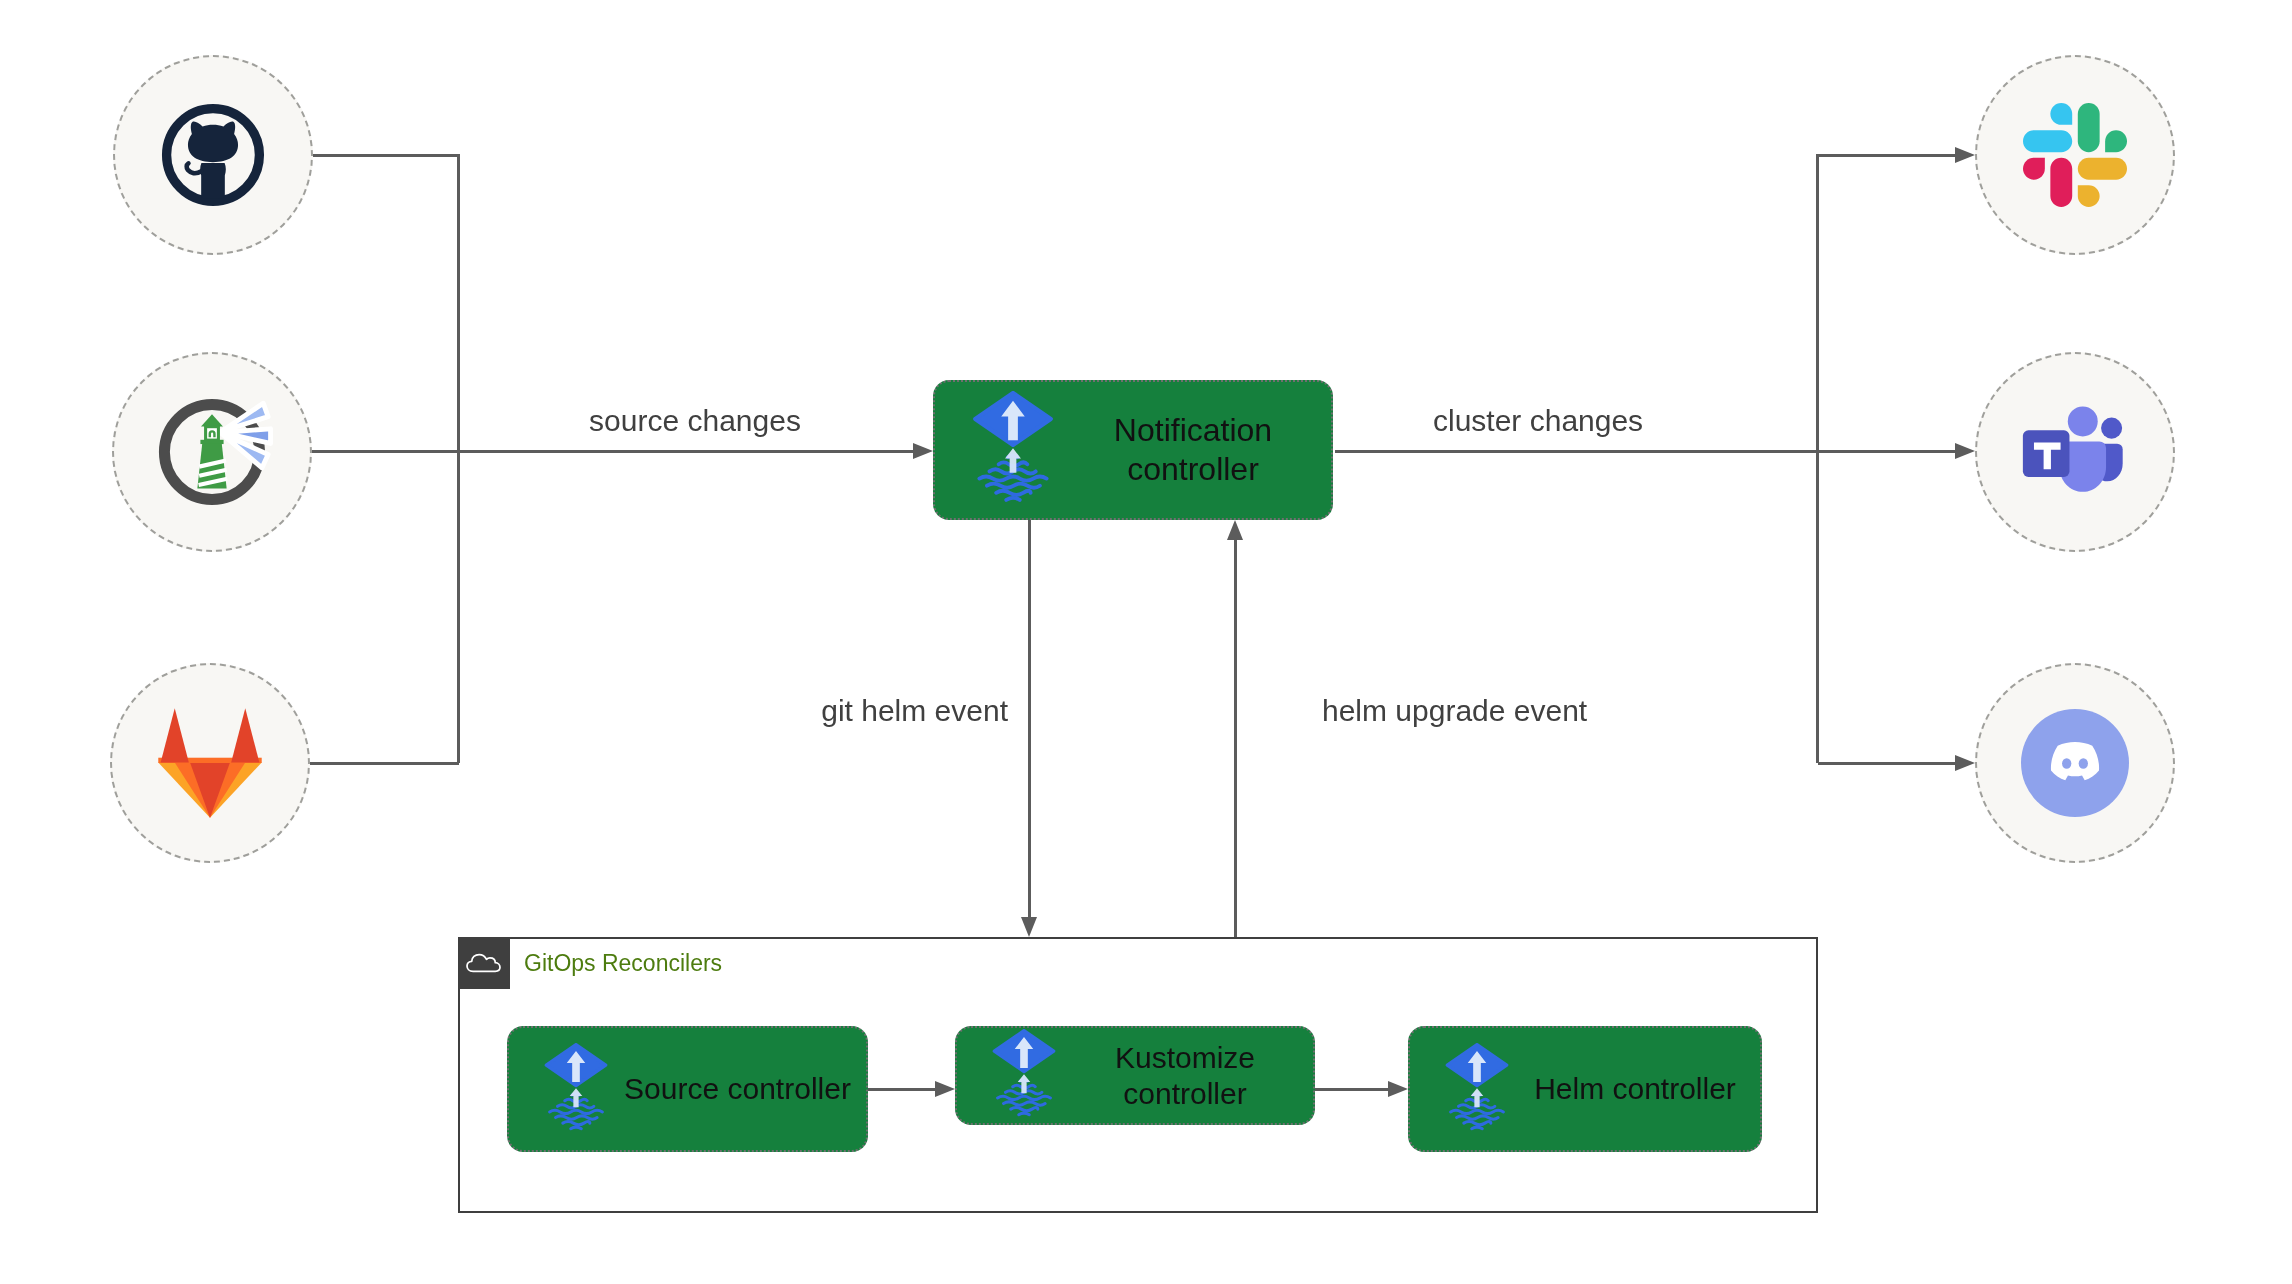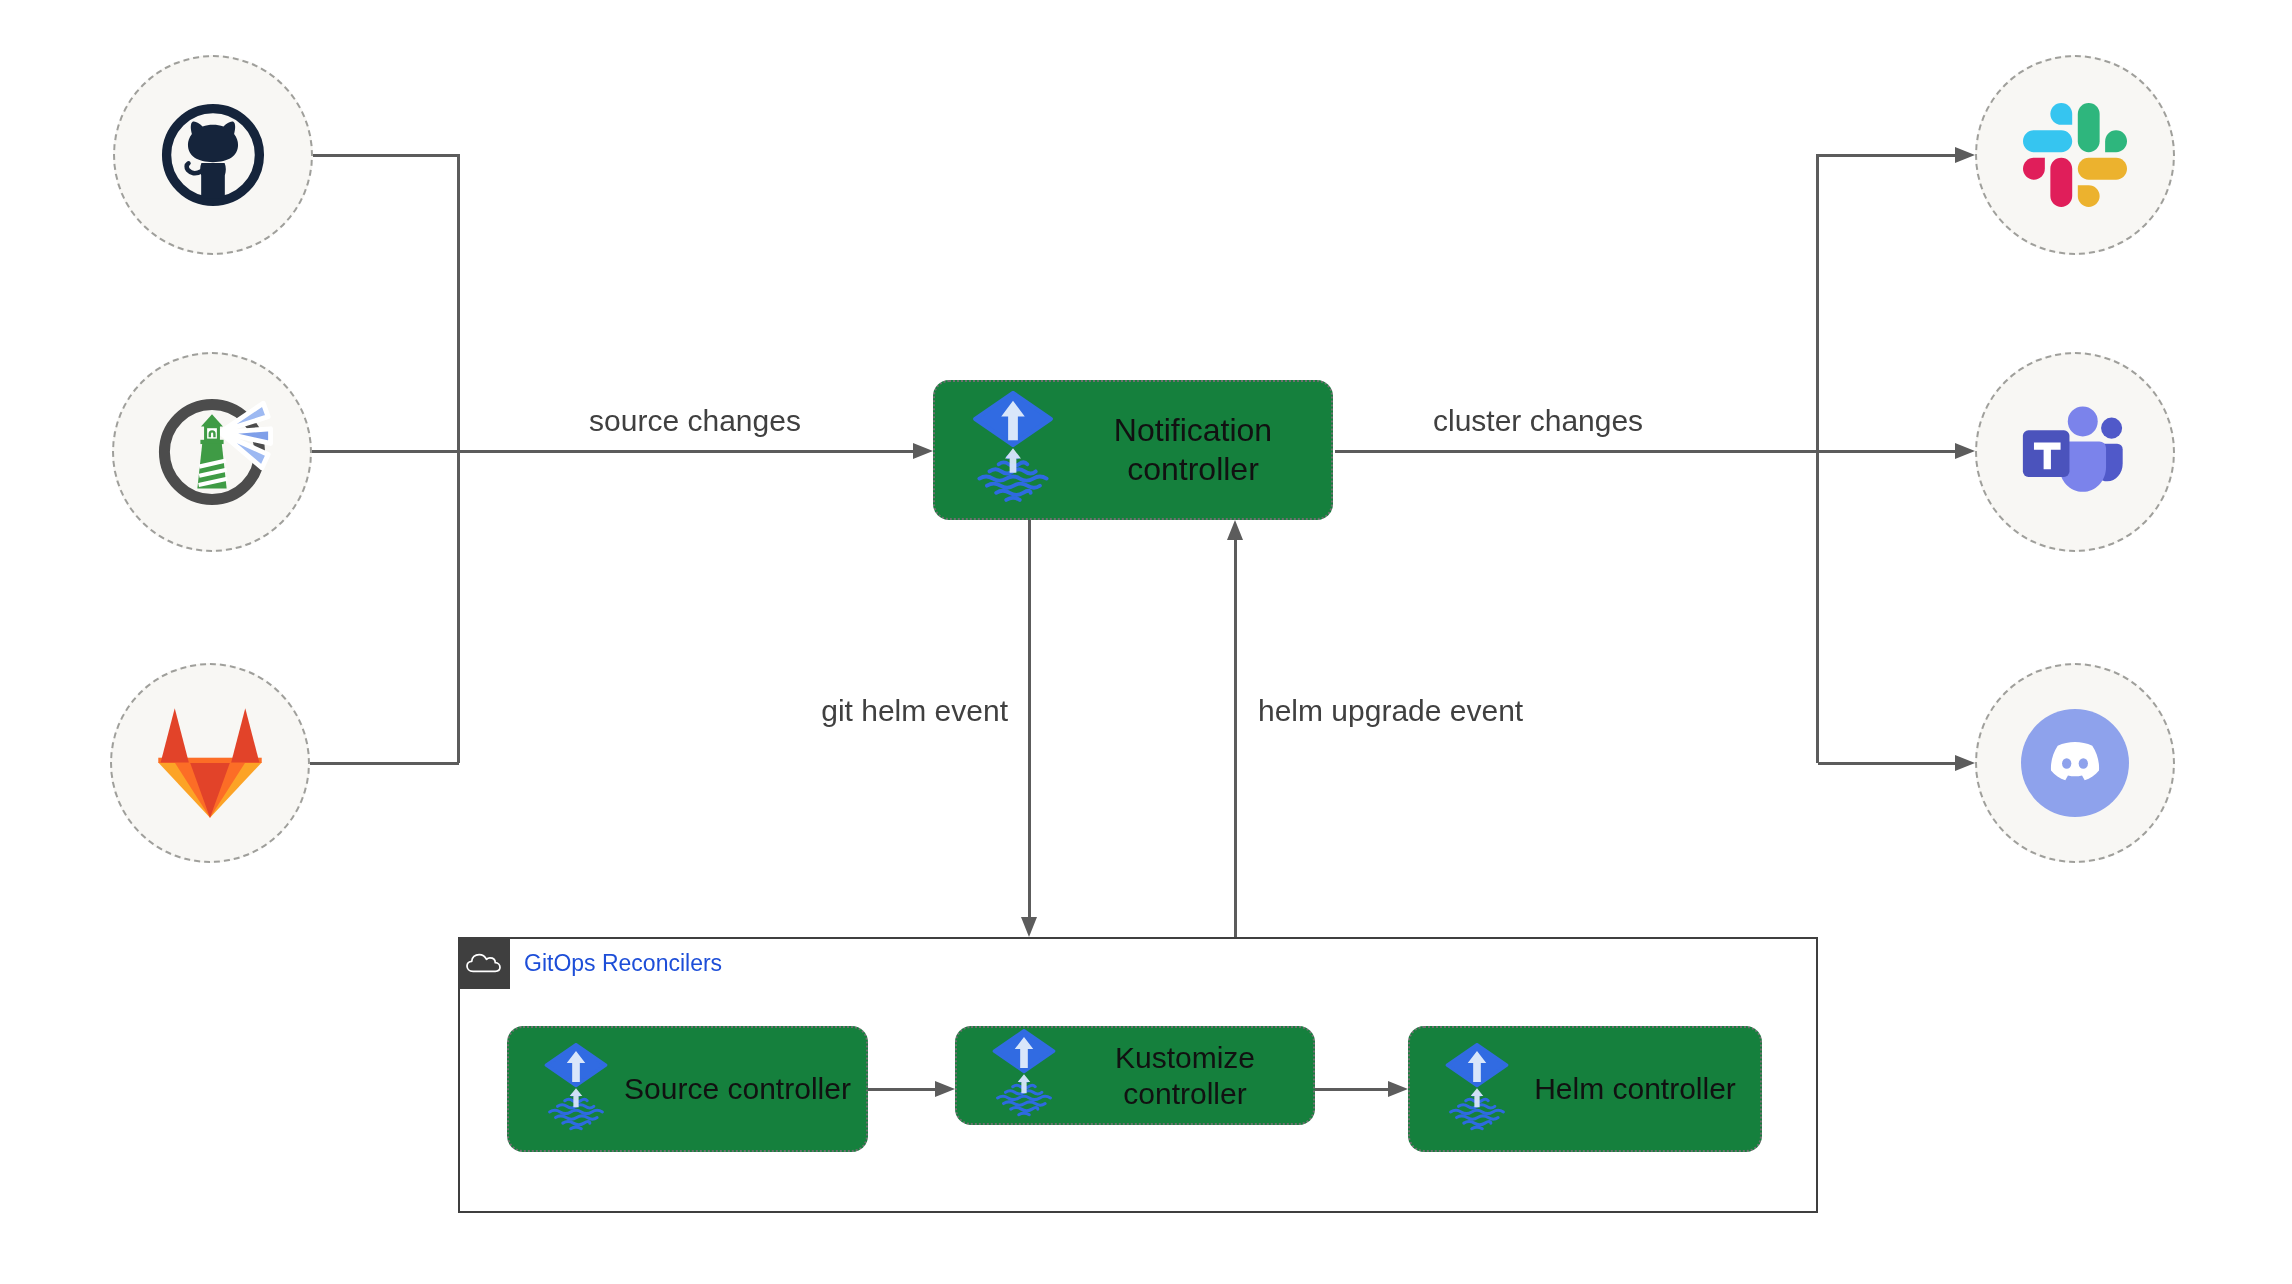--- a/index.html
+++ b/index.html
@@ -18,21 +18,21 @@
   .node .node-label{flex:1;text-align:center;color:#111111;font-weight:400;}
   #node-notification .node-label{font-size:32px;line-height:39px;}
   .small-node .node-label{font-size:30px;line-height:36px;}
 
   
   #gitops-container{position:absolute;left:458px;top:937px;width:1360px;height:276px;
         border:2.5px solid #3f3f3f;box-sizing:border-box;background:transparent;}
   #gitops-corner{position:absolute;left:-2.5px;top:-2.5px;width:52px;height:52px;background:#3f3f3f;
         display:flex;align-items:center;justify-content:center;}
   #gitops-title{position:absolute;left:64px;top:-2px;height:52px;line-height:52px;
-        font-size:23px;color:#1d4ed8;white-space:nowrap;}
+        font-size:23px;color:#4d7c0f;white-space:nowrap;}
 
   
   .hline,.vline{position:absolute;background:#5c5c5c;}
   .hline{height:2.5px;}
   .vline{width:2.5px;}
   .ah{position:absolute;width:0;height:0;}
   .ah-r{border-left:20px solid #5c5c5c;border-top:8px solid transparent;border-bottom:8px solid transparent;}
   .ah-d{border-top:20px solid #5c5c5c;border-left:8px solid transparent;border-right:8px solid transparent;}
   .ah-u{border-bottom:20px solid #5c5c5c;border-left:8px solid transparent;border-right:8px solid transparent;}
 
@@ -230,15 +230,15 @@
   <div class="ah ah-u" style="left:1227px;top:520px;"></div>
 
   <div class="hline" style="left:868px;top:1088px;width:68px;"></div>
   <div class="ah ah-r" style="left:935px;top:1081px;"></div>
   <div class="hline" style="left:1315px;top:1088px;width:74px;"></div>
   <div class="ah ah-r" style="left:1388px;top:1081px;"></div>
 
   <div class="edge-label" style="left:555px;top:404px;width:280px;text-align:center;">source changes</div>
   <div class="edge-label" style="left:1433px;top:404px;width:280px;text-align:left;">cluster changes</div>
   <div class="edge-label" style="left:758px;top:694px;width:250px;text-align:right;">git helm event</div>
-  <div class="edge-label" style="left:1258px;top:694px;width:330px;text-align:left;">helm upgrade event</div>
+  <div class="edge-label" style="left:1322px;top:694px;width:330px;text-align:left;">helm upgrade event</div>
 
 </div>
 
 </body></html>

